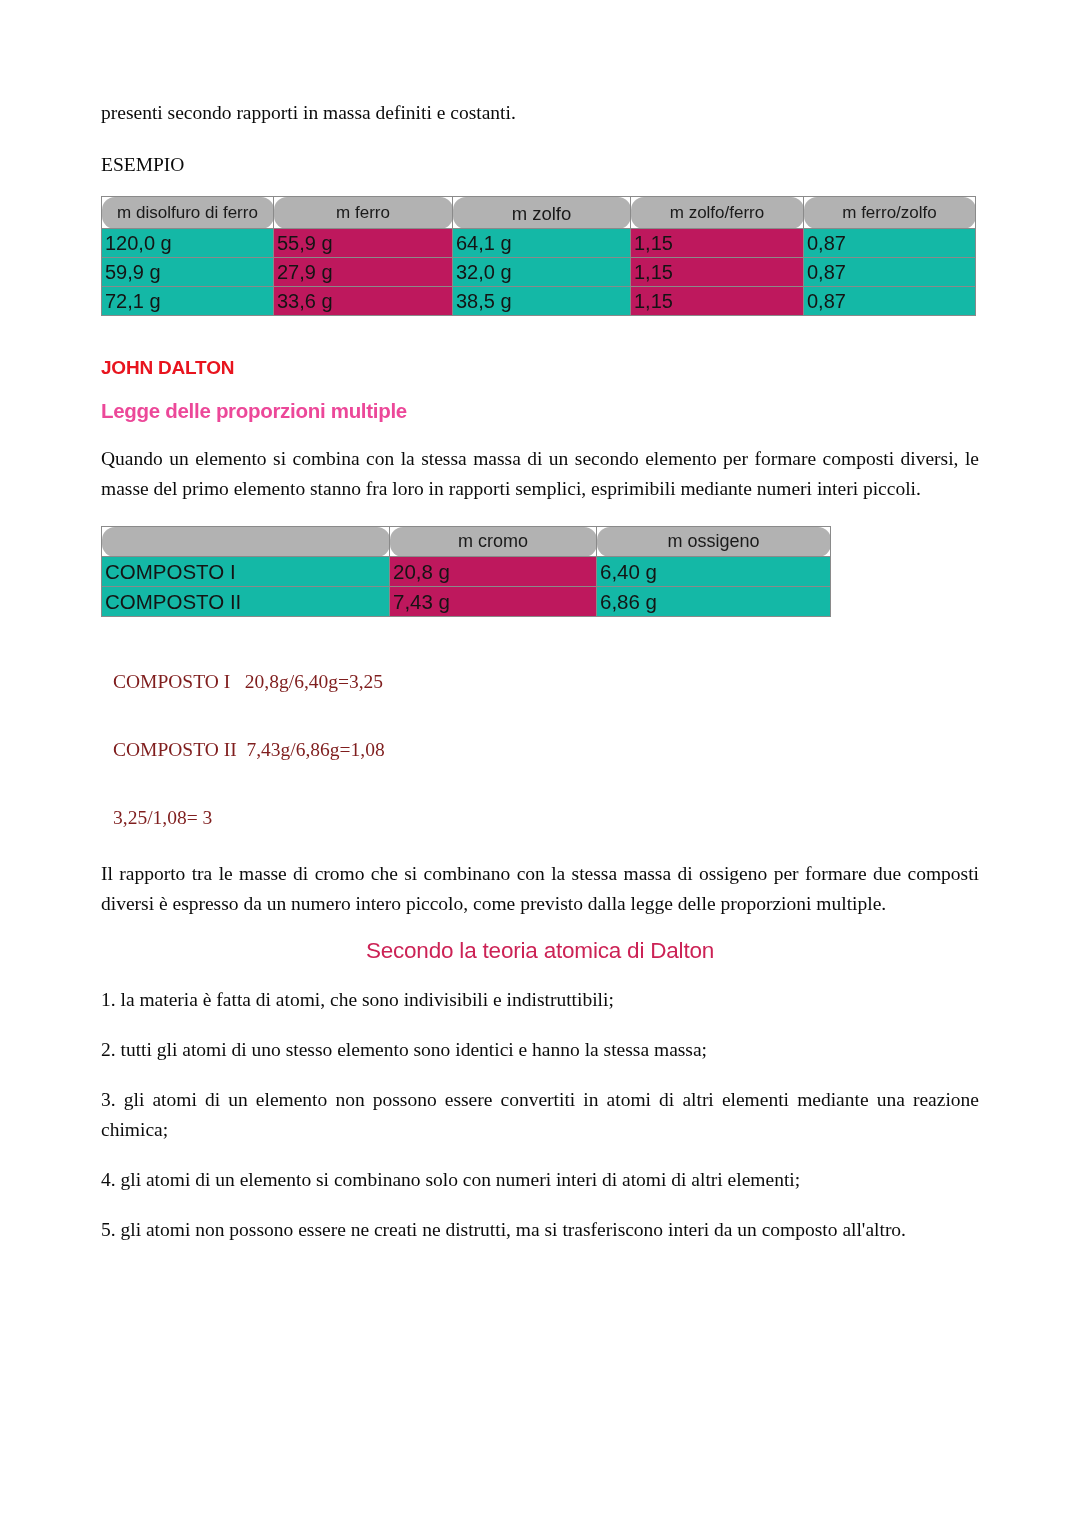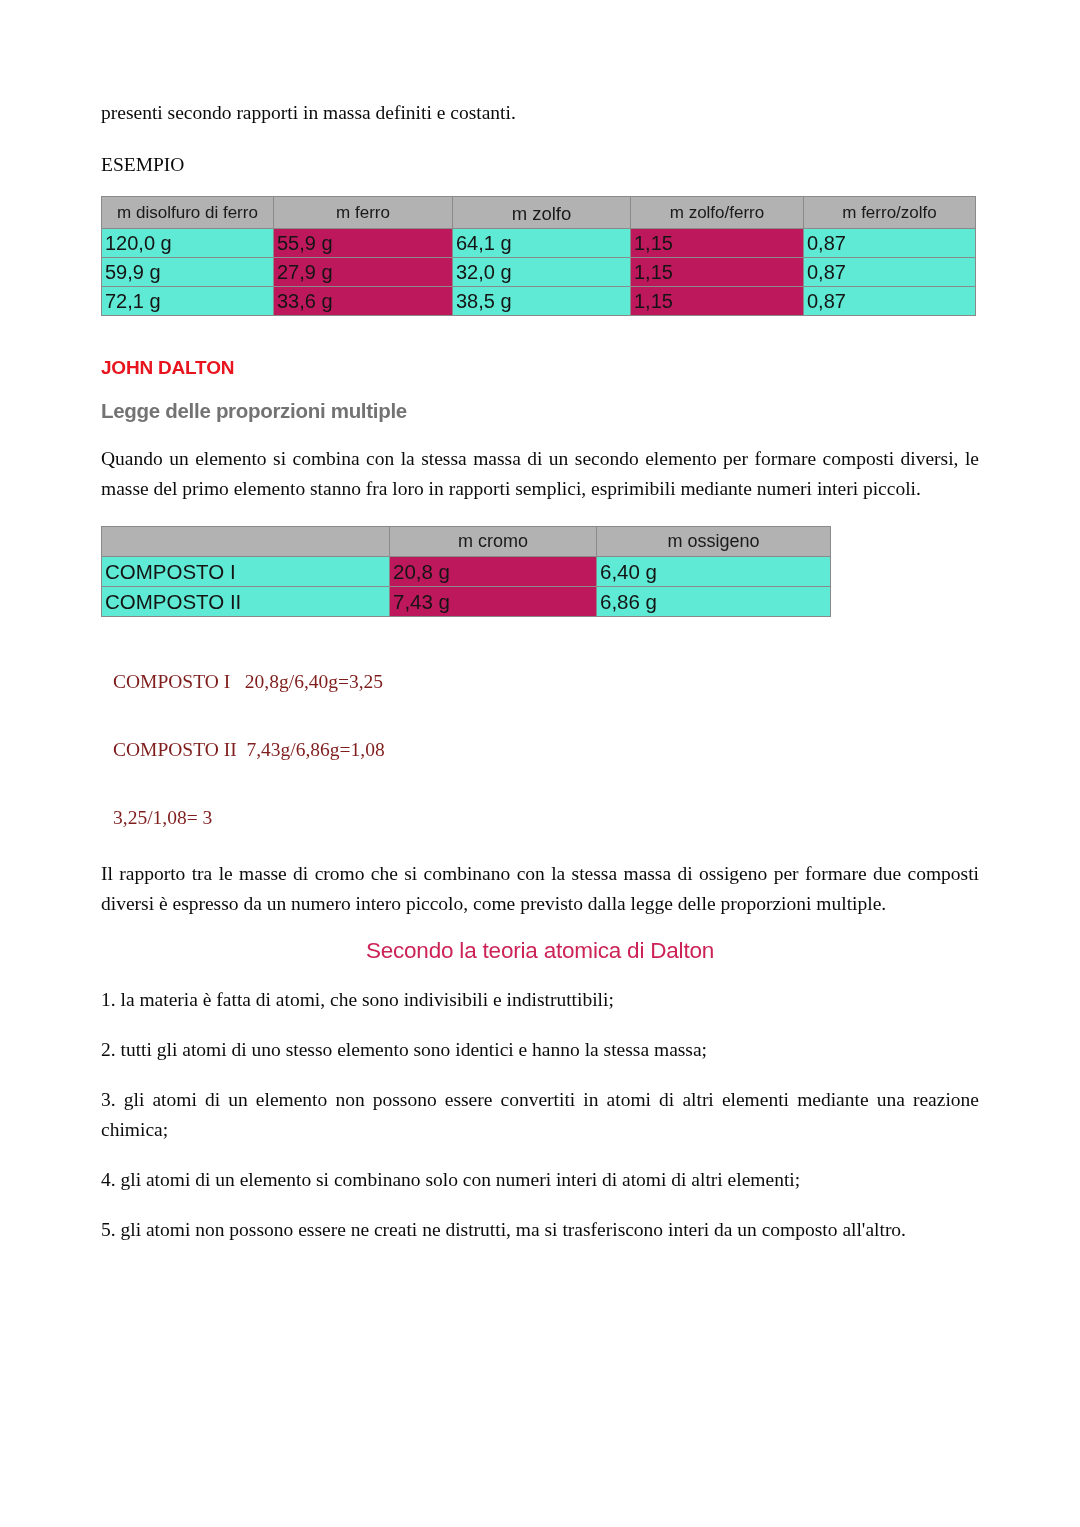--- a/index.html
+++ b/index.html
@@ -51,21 +51,21 @@
     font-weight: bold;
     color: #e8141e;
     letter-spacing: -0.2px;
     margin: 0;
     line-height: 24px;
   }
   .h-black {
     font-family: "Liberation Sans", "DejaVu Sans", sans-serif;
     font-size: 20.5px;
     font-weight: bold;
-    color: #737373;
+    color: #ec4899;
     letter-spacing: -0.3px;
     margin: 0;
     line-height: 26px;
   }
   .h-pink {
     font-family: "Liberation Sans", "DejaVu Sans", sans-serif;
     font-size: 22.5px;
     font-weight: normal;
     color: #cc2255;
     letter-spacing: -0.2px;
@@ -96,31 +96,32 @@
     vertical-align: middle;
     font-weight: normal;
   }
   table.doc-table thead th {
     background: #b2b2b2;
     color: #1a1a1a;
     font-size: 17px;
     text-align: center;
     height: 28px;
     line-height: 28px;
+    border-radius: 13px;
   }
   table.doc-table tbody td {
     font-size: 20px;
     color: #141414;
     height: 28px;
     line-height: 28px;
     padding-left: 3px;
     white-space: nowrap;
   }
   table.doc-table tbody td.shade { background: #be185d; }
-  table.doc-table tbody td.plain { background: #5eead4; }
+  table.doc-table tbody td.plain { background: #14b8a6; }
 
   
   #table-esempio { width: 874px; margin: 0; }
   #table-esempio col.c1 { width: 172px; }
   #table-esempio col.c2 { width: 179px; }
   #table-esempio col.c3 { width: 178px; }
   #table-esempio col.c4 { width: 173px; }
   #table-esempio col.c5 { width: 172px; }
   #table-esempio thead th.hz {
     font-size: 18.5px;

